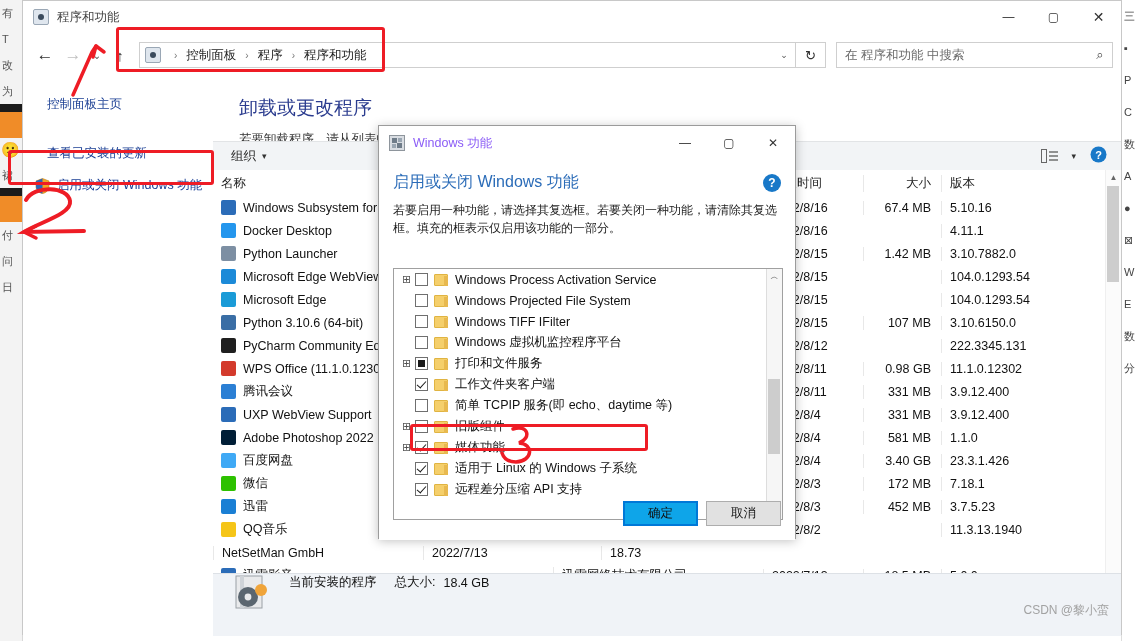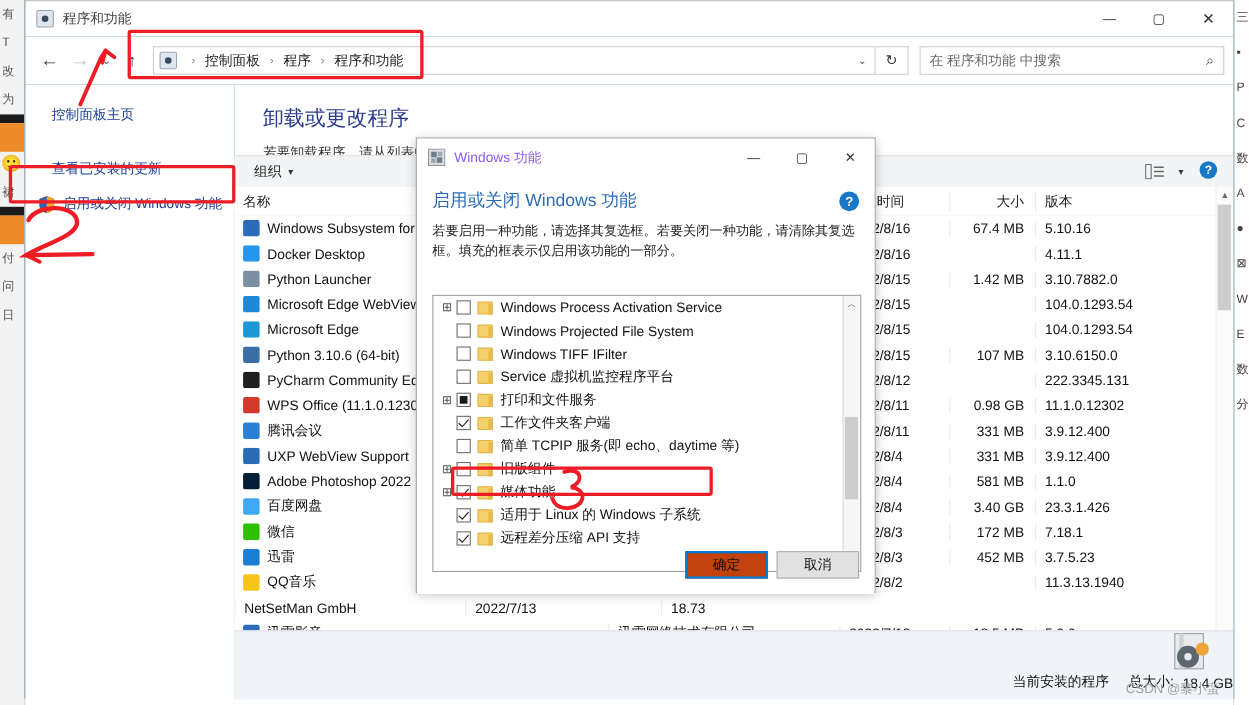--- a/index.html
+++ b/index.html
@@ -76,21 +76,21 @@
   .col.size{width:78px;border-left:1px solid #e8e8e8;text-align:right;padding-right:10px;padding-left:0;}
   .col.ver{width:170px;border-left:1px solid #e8e8e8;}
 
   
   #listbody{position:absolute;top:119px;left:0;right:0;bottom:62px;overflow:hidden;background:#fff;}
   .row{height:23px;display:flex;align-items:center;font-size:12.5px;color:#111;}
   .row .col.name{display:flex;align-items:center;}
   .appicon{width:15px;height:15px;margin-right:7px;flex:none;border-radius:2px;display:flex;align-items:center;justify-content:center;font-size:9px;color:#fff;font-weight:bold;overflow:hidden;}
 
   
-  #statusbar{position:absolute;left:0;right:0;bottom:0;height:62px;background:#f0f3f7;border-top:1px solid #dde1e6;display:flex;align-items:flex-end;flex-direction:column;}
+  #statusbar{position:absolute;left:0;right:0;bottom:0;height:62px;background:#f0f3f7;border-top:1px solid #dde1e6;display:flex;align-items:flex-start;}
   #statusbar .sb-icon{width:44px;height:38px;margin:0 14px 0 18px;position:relative;flex:none;}
   #statusbar .sb-l1{font-size:12.5px;color:#111;display:flex;align-items:center;}
   #statusbar .sb-l1 .lbl{margin-right:18px;}
   #statusbar .sb-l1 .k{margin-right:8px;}
   #statusbar .sb-l2{font-size:12.5px;color:#111;margin-top:6px;}
 
   
   #list-scroll{position:absolute;right:0;top:93px;bottom:62px;width:15px;background:#fbfbfb;border-left:1px solid #efefef;}
   #list-scroll .sb-arrow{height:15px;text-align:center;font-size:8px;color:#666;line-height:15px;}
   #list-scroll .sb-thumb{position:absolute;top:16px;left:1px;width:12px;height:96px;background:#cdcdcd;}
@@ -113,30 +113,30 @@
   .cbx.checked:after{content:"";position:absolute;left:3px;top:0px;width:4px;height:8px;border:solid #1a1a1a;border-width:0 1.6px 1.6px 0;transform:rotate(42deg);}
   .cbx.partial:after{content:"";position:absolute;left:2px;top:2px;width:7px;height:7px;background:#1a1a1a;}
   .folder{width:14px;height:12px;margin-right:7px;flex:none;position:relative;}
   .folder:before{content:"";position:absolute;left:0;top:0;width:14px;height:12px;background:#f5cf6b;border:1px solid #e0b442;box-sizing:border-box;border-radius:1px;}
   .folder:after{content:"";position:absolute;right:0;top:2px;width:4px;height:10px;background:#e8b94f;}
   #tree-scroll{position:absolute;right:0;top:0;width:15px;height:250px;background:#f6f6f6;border-left:1px solid #ddd;}
   #tree-scroll .ta{height:16px;text-align:center;font-size:8px;line-height:16px;color:#555;}
   #tree-scroll .tt{position:absolute;top:110px;left:1px;width:12px;height:75px;background:#cdcdcd;}
   #dlg-btns{position:absolute;right:14px;bottom:14px;display:flex;}
   .dlgbtn{width:75px;height:25px;font-size:12.5px;display:flex;align-items:center;justify-content:center;background:#e1e1e1;border:1px solid #adadad;box-sizing:border-box;margin-left:8px;color:#111;}
-  .dlgbtn.primary{border:2px solid #0078d7;background:#c2410c;}
+  .dlgbtn.primary{border:2px solid #0078d7;background:#0ea5e9;}
 
   
   .annbox{position:absolute;border:3px solid #ee1c25;border-radius:3px;pointer-events:none;}
   #ann-crumb{left:116px;top:27px;width:263px;height:39px;}
   #ann-side{left:8px;top:150px;width:200px;height:29px;}
   #ann-wsl{left:410px;top:424px;width:232px;height:21px;}
   .annsvg{position:absolute;pointer-events:none;overflow:visible;}
 
-  #watermark{position:absolute;right:30px;bottom:6px;font-size:12px;color:#a2a2a2;}
+  #watermark{position:absolute;right:30px;bottom:22px;font-size:12px;color:#a2a2a2;}
   
   .icn-cp{width:16px;height:16px;background:#dfe6ee;border:1px solid #9aa7b5;border-radius:2px;box-sizing:border-box;position:relative;}
   .icn-cp:after{content:"";position:absolute;left:4px;top:4px;width:6px;height:6px;border-radius:50%;background:#3a4a5c;}
 </style>
 </head>
 <body>
 
 <div id="bg-strip">
   <div class="bgtxt">有</div>
   <div class="bgtxt">T</div>
@@ -491,21 +491,21 @@
           <div class="tnode">
             <span class="texp"></span>
             <span class="cbx"></span>
             <span class="folder"></span>
             <span>Windows TIFF IFilter</span>
           </div>
           <div class="tnode">
             <span class="texp"></span>
             <span class="cbx"></span>
             <span class="folder"></span>
-            <span>Service 虚拟机监控程序平台</span>
+            <span>Windows 虚拟机监控程序平台</span>
           </div>
           <div class="tnode">
             <span class="texp">⊞</span>
             <span class="cbx partial"></span>
             <span class="folder"></span>
             <span>打印和文件服务</span>
           </div>
           <div class="tnode">
             <span class="texp"></span>
             <span class="cbx checked"></span>

